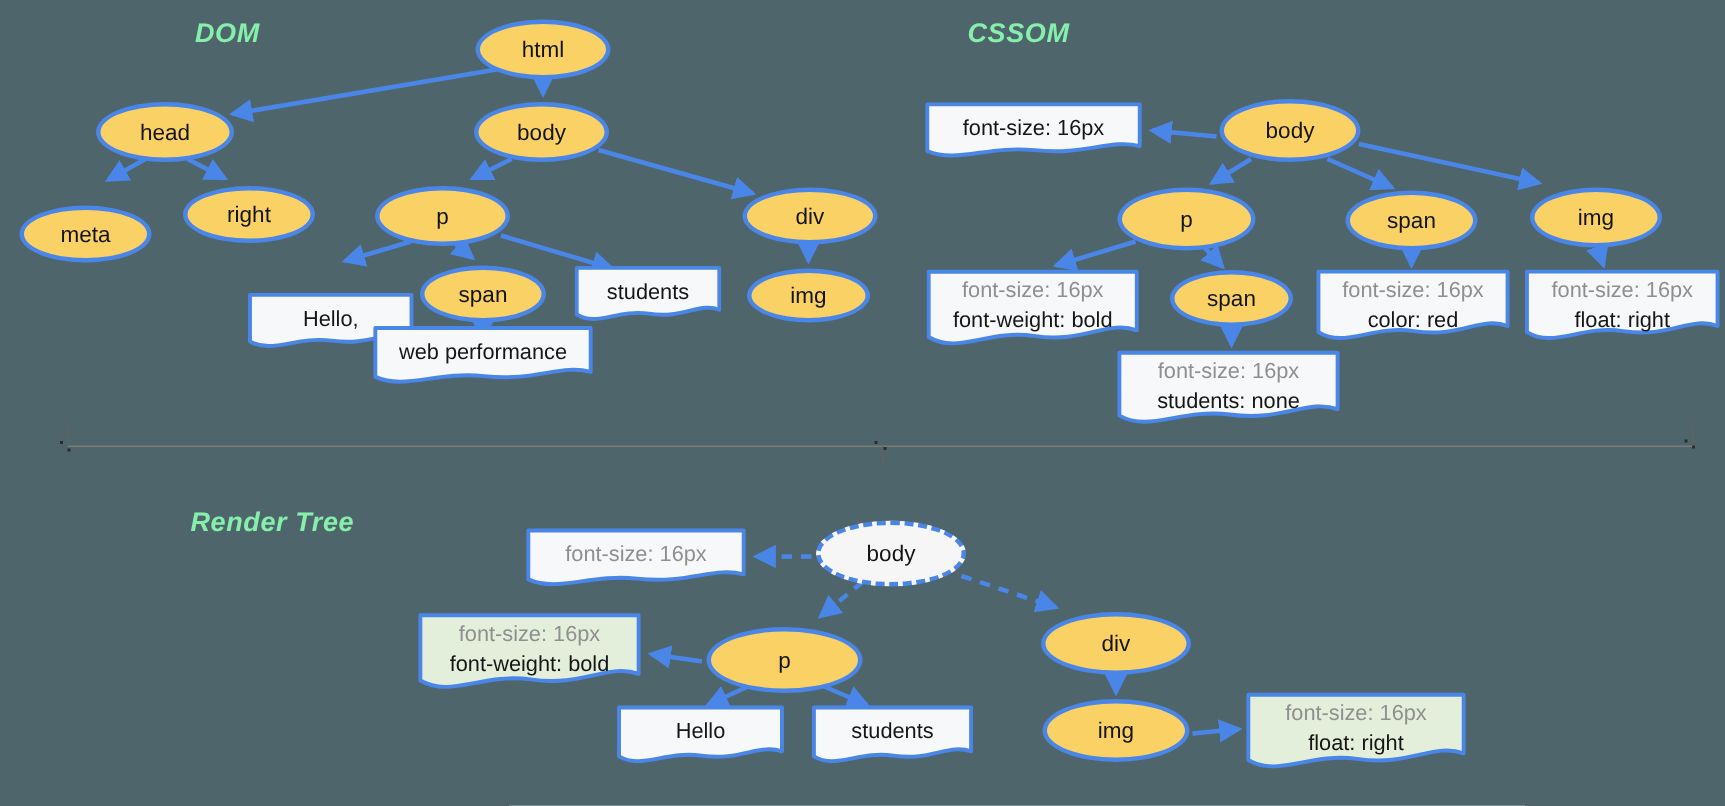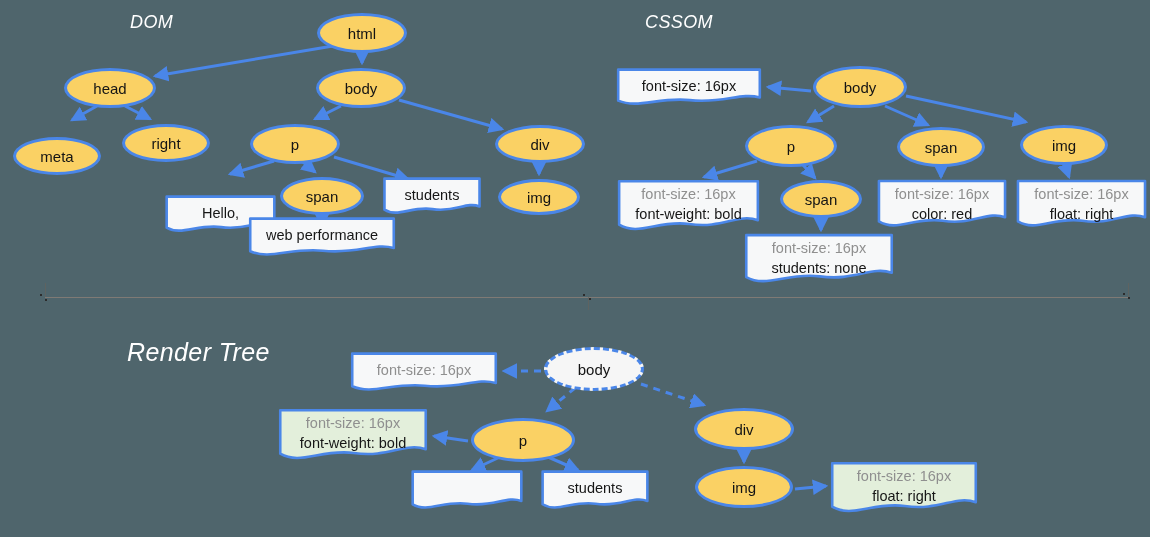--- a/index.html
+++ b/index.html
@@ -3,24 +3,24 @@
 <meta charset="utf-8">
 <style>
   html,body{margin:0;padding:0;}
   #stage{
     position:relative;width:1150px;height:537px;
     background:var(--bg,#4f656c);
     font-family:"Liberation Sans",sans-serif;
     overflow:hidden;
   }
   .title{
-    position:absolute;font-weight:normal;font-style:italic;
-    font-size:18px;color:#ffffff;letter-spacing:.4px;white-space:nowrap;
-  }
-  .title.big{font-size:25px}
+    position:absolute;font-weight:bold;font-style:italic;
+    font-size:18px;color:#86efac;letter-spacing:.4px;white-space:nowrap;
+  }
+  .title.big{font-size:18px}
   .node{
     position:absolute;box-sizing:border-box;
     border:3px solid var(--blue,#4a86e8);border-radius:50%;
     background:var(--yellow,#fad164);
     display:flex;align-items:center;justify-content:center;text-align:center;
   }
   .node span{font-size:15px;color:#141414;white-space:nowrap;}
   .node.dashed{border-style:dashed;background:var(--render_body_fill,#f6f6f6);}
   .doc{position:absolute;}
   .doc svg{position:absolute;left:0;top:0;width:100%;height:100%;display:block;}
@@ -254,20 +254,23 @@
       </svg>
     <div class="dtext">
       <span class="gray">font-size: 16px</span>
       <span class="black">float: right</span>
       </div>
   </div>
   <div class="doc" style="left:411px;top:470px;width:112px;height:42px">
     <svg viewBox="0 0 200 76" preserveAspectRatio="none">
       <path class="docpath" d="M3,3 L197,3 L197,56 C170,46 148,68 101,61 C58,55 30,78 3,62 Z"></path>
       </svg>
+    <div class="dtext one">
+        <span class="black">Hello</span>
+      </div>
   </div>
   <div class="doc" style="left:541px;top:470px;width:108px;height:42px">
     <svg viewBox="0 0 200 76" preserveAspectRatio="none">
       <path class="docpath" d="M3,3 L197,3 L197,56 C170,46 148,68 101,61 C58,55 30,78 3,62 Z"></path>
       </svg>
     <div class="dtext one">
         <span class="black">students</span>
       </div>
   </div>
 

